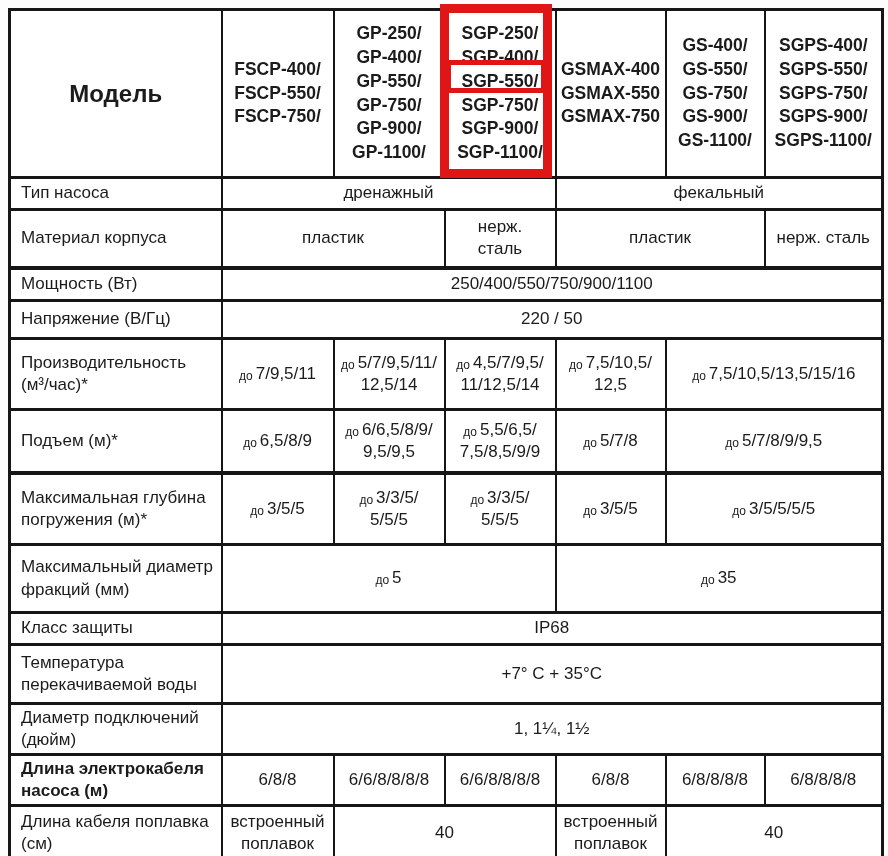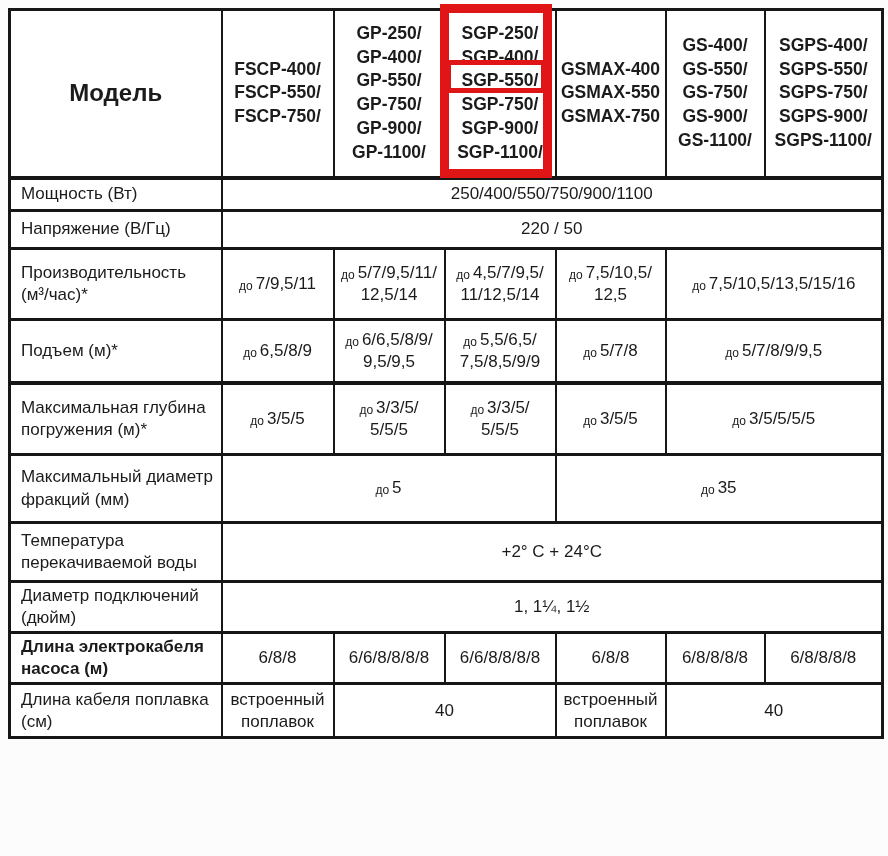--- a/index.html
+++ b/index.html
@@ -60,20 +60,33 @@
 GS-550/
 GS-750/
 GS-900/
 GS-1100/</th>
           <th class="model">SGPS-400/
 SGPS-550/
 SGPS-750/
 SGPS-900/
 SGPS-1100/</th>
         </tr>
+        <tr>
+          <td class="rowlabel" style="height: 32px;">Тип насоса</td>
+          <td class="val" colspan="3"><span class="vtext">дренажный</span></td>
+          <td class="val" colspan="3"><span class="vtext">фекальный</span></td>
+        </tr>
+        <tr>
+          <td class="rowlabel" style="height: 58px;">Материал корпуса</td>
+          <td class="val" colspan="2"><span class="vtext">пластик</span></td>
+          <td class="val"><span class="vtext">нерж.
+сталь</span></td>
+          <td class="val" colspan="2"><span class="vtext">пластик</span></td>
+          <td class="val"><span class="vtext">нерж. сталь</span></td>
+        </tr>
         <tr class="thick">
           <td class="rowlabel" style="height: 33px;">Мощность (Вт)</td>
           <td class="val" colspan="6"><span class="vtext">250/400/550/750/900/1100</span></td>
         </tr>
         <tr>
           <td class="rowlabel" style="height: 38px;">Напряжение (В/Гц)</td>
           <td class="val" colspan="6"><span class="vtext">220 / 50</span></td>
         </tr>
         <tr>
           <td class="rowlabel" style="height: 71px;">Производительность (м³/час)*</td>
@@ -105,22 +118,26 @@
 5/5/5</span></td>
           <td class="val"><span class="pre">до</span><span class="vtext">3/5/5</span></td>
           <td class="val" colspan="2"><span class="pre">до</span><span class="vtext">3/5/5/5/5</span></td>
         </tr>
         <tr>
           <td class="rowlabel" style="height: 68px;">Максимальный диаметр фракций (мм)</td>
           <td class="val" colspan="3"><span class="pre">до</span><span class="vtext">5</span></td>
           <td class="val" colspan="3"><span class="pre">до</span><span class="vtext">35</span></td>
         </tr>
         <tr>
+          <td class="rowlabel" style="height: 32px;">Класс защиты</td>
+          <td class="val" colspan="6"><span class="vtext">IP68</span></td>
+        </tr>
+        <tr>
           <td class="rowlabel" style="height: 59px;">Температура перекачиваемой воды</td>
-          <td class="val" colspan="6"><span class="vtext">+2° C + 24°C</span></td>
+          <td class="val" colspan="6"><span class="vtext">+7° C + 35°C</span></td>
         </tr>
         <tr>
           <td class="rowlabel" style="height: 47px;">Диаметр подключений (дюйм)</td>
           <td class="val" colspan="6"><span class="vtext">1,  1¼,  1½</span></td>
         </tr>
         <tr>
           <td class="rowlabel" style="height: 50px; font-weight: bold;">Длина электрокабеля насоса (м)</td>
           <td class="val"><span class="vtext">6/8/8</span></td>
           <td class="val"><span class="vtext">6/6/8/8/8/8</span></td>
           <td class="val"><span class="vtext">6/6/8/8/8/8</span></td>

